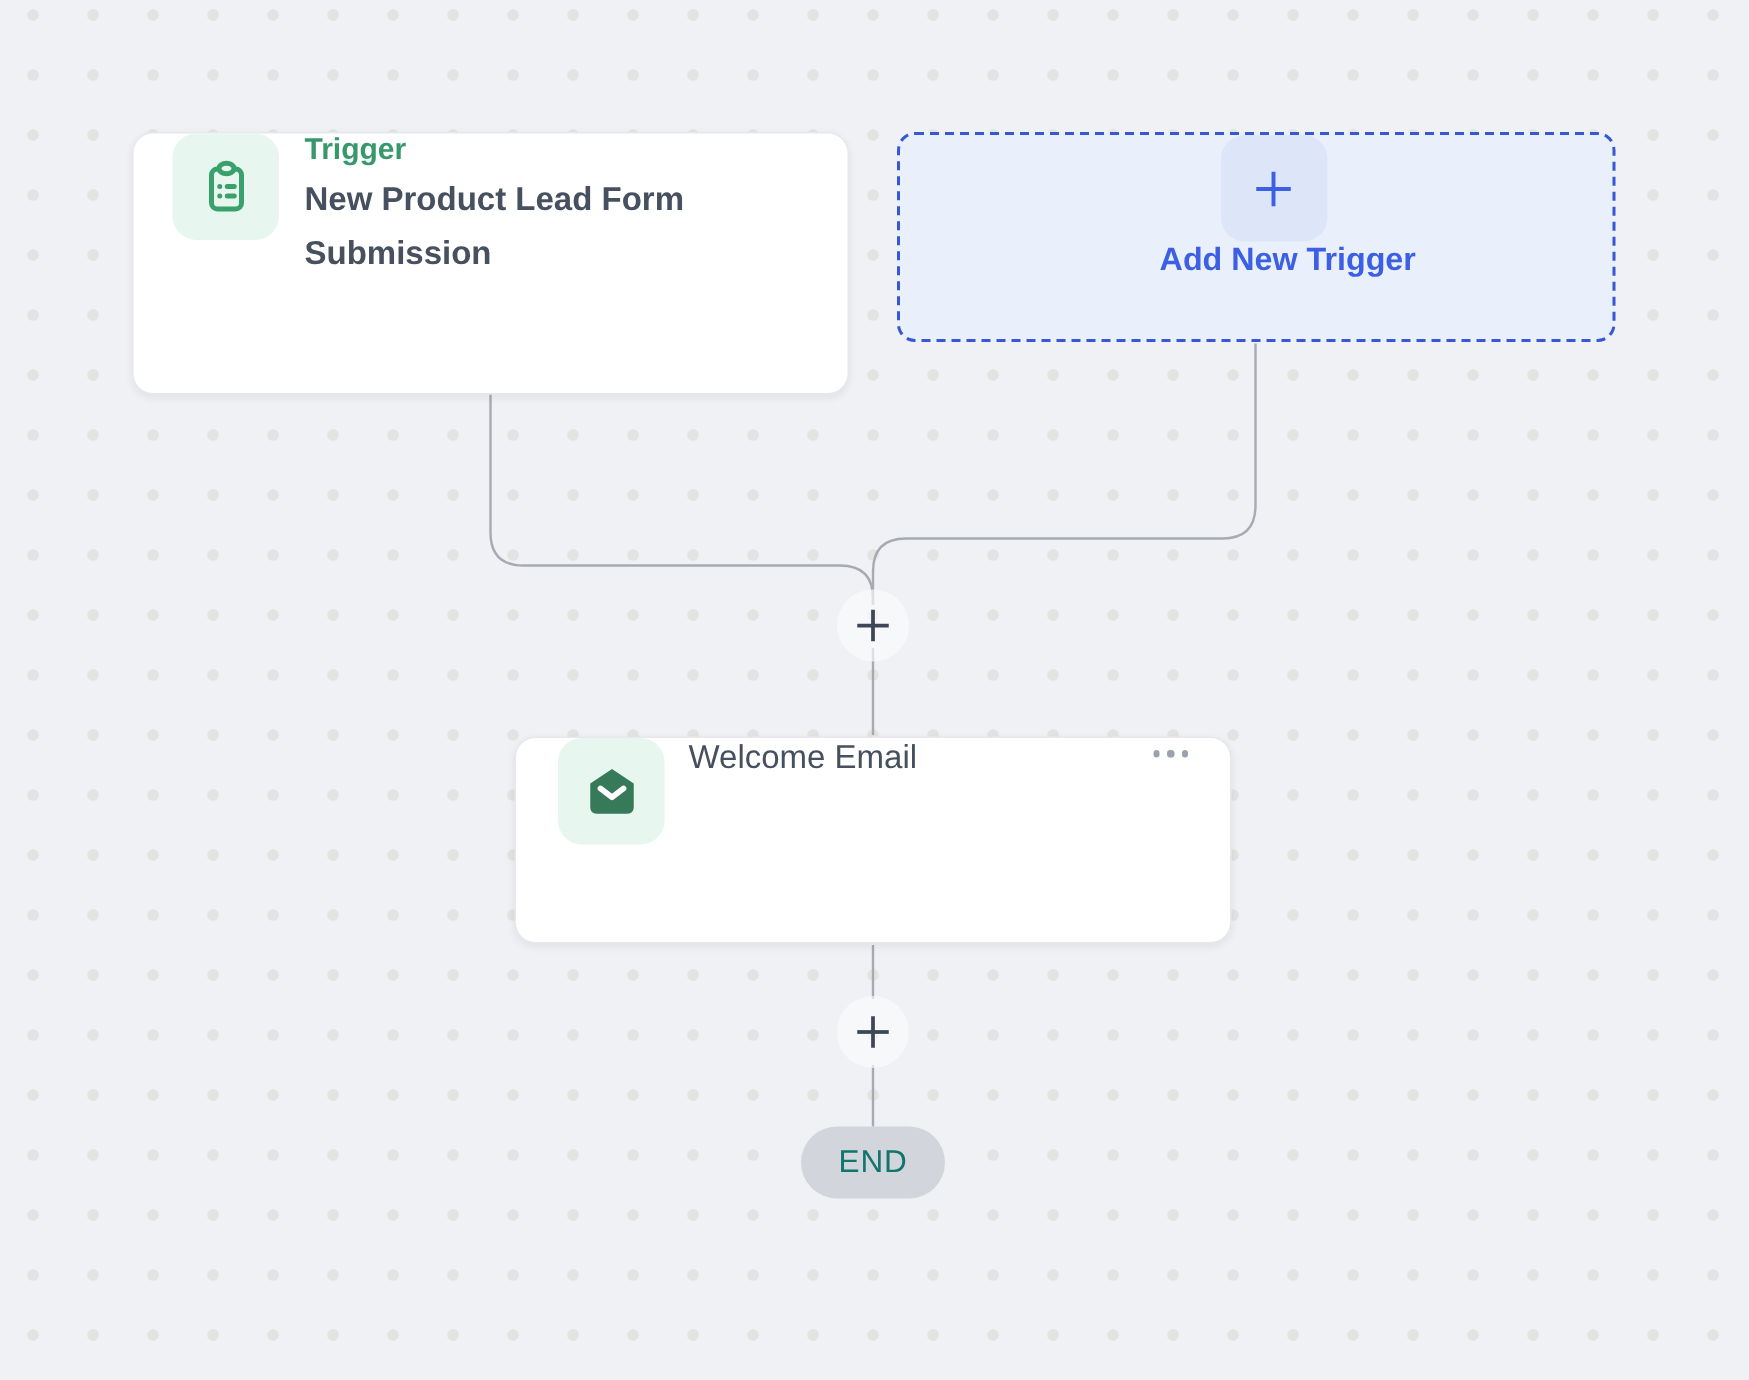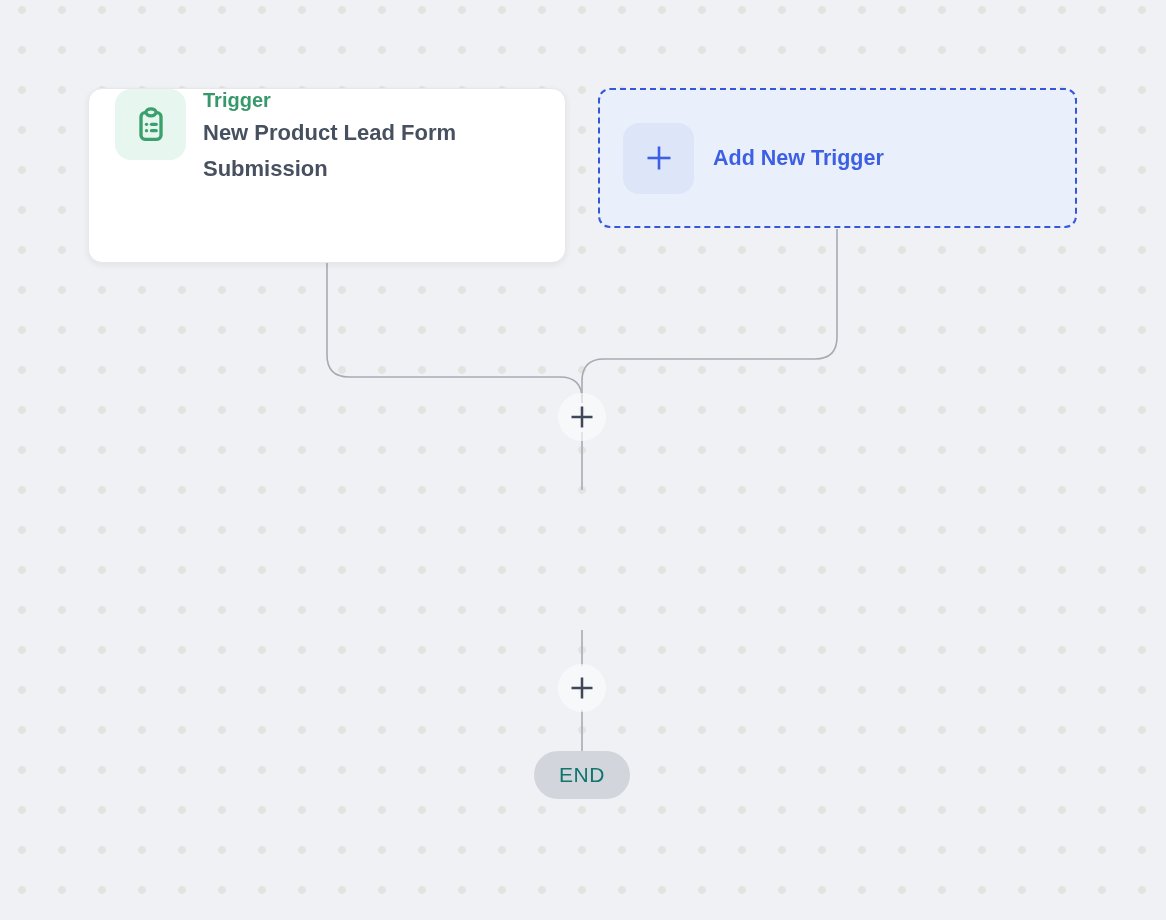--- a/index.html
+++ b/index.html
@@ -31,21 +31,21 @@
   
   .trigger-card { left:88px; top:88px; width:478px; height:175px; padding-left:26px; }
   .trigger-texts { margin-left:17px; }
   .trigger-label { font-size:20px; font-weight:700; color:#37996b; margin-bottom:3px; }
   .trigger-title { font-size:22px; color:#47505f; line-height:36px; max-width:285px;font-weight:bold; }
 
   
   .add-trigger {
     position:absolute; left:598px; top:88px; width:479px; height:140px;
     background:#e9f0fc; border:2px dashed #3757d6; border-radius:12px;
-    display:flex; align-items:center; padding-left:23px; cursor:pointer;
+    display:flex; align-items:center; padding-left:23px; cursor:pointer;flex-direction:column;
   }
   .add-label { margin-left:19px; font-size:21.5px; font-weight:700; color:#3d5fe3; }
 
   
   .email-card { left:343px; top:491px; width:478px; height:138px; padding:0 26px 0 28px; }
   .email-title { margin-left:16px; font-size:22px; color:#47505f; }
   .menu-dots {
     margin-left:auto; display:flex; gap:5px; align-items:center;
     padding:8px 2px; cursor:pointer; border:none; background:transparent;
   }
@@ -110,20 +110,34 @@
     <div class="add-label">Add New Trigger</div>
   </div>
 
   <button class="plus-btn one">
     <svg width="24" height="24" viewBox="0 0 24 24" fill="none" stroke="#3e4757" stroke-width="2.5">
       <path d="M12 1.5 V22.5"></path>
       <path d="M1.5 12 H22.5"></path>
     </svg>
   </button>
 
+  <div class="card email-card">
+    <div class="icon-box mint">
+      <svg width="40" height="40" viewBox="0 0 24 24">
+        <path d="M12 2.8 L20.7 8.6 V18.3 a2.4 2.4 0 0 1 -2.4 2.4 H5.7 a2.4 2.4 0 0 1 -2.4 -2.4 V8.6 Z" fill="#377a59"></path>
+        <path d="M7.4 10.6 L12 14.1 L16.6 10.6" fill="none" stroke="#ffffff" stroke-width="2.3" stroke-linecap="round" stroke-linejoin="round"></path>
+      </svg>
+    </div>
+    <div class="email-title">Welcome Email</div>
+    <button class="menu-dots">
+      <span></span>
+      <span></span>
+      <span></span>
+    </button>
+  </div>
 
   <button class="plus-btn two">
     <svg width="24" height="24" viewBox="0 0 24 24" fill="none" stroke="#3e4757" stroke-width="2.5">
       <path d="M12 1.5 V22.5"></path>
       <path d="M1.5 12 H22.5"></path>
     </svg>
   </button>
 
   <div class="end-pill">END</div>
 

